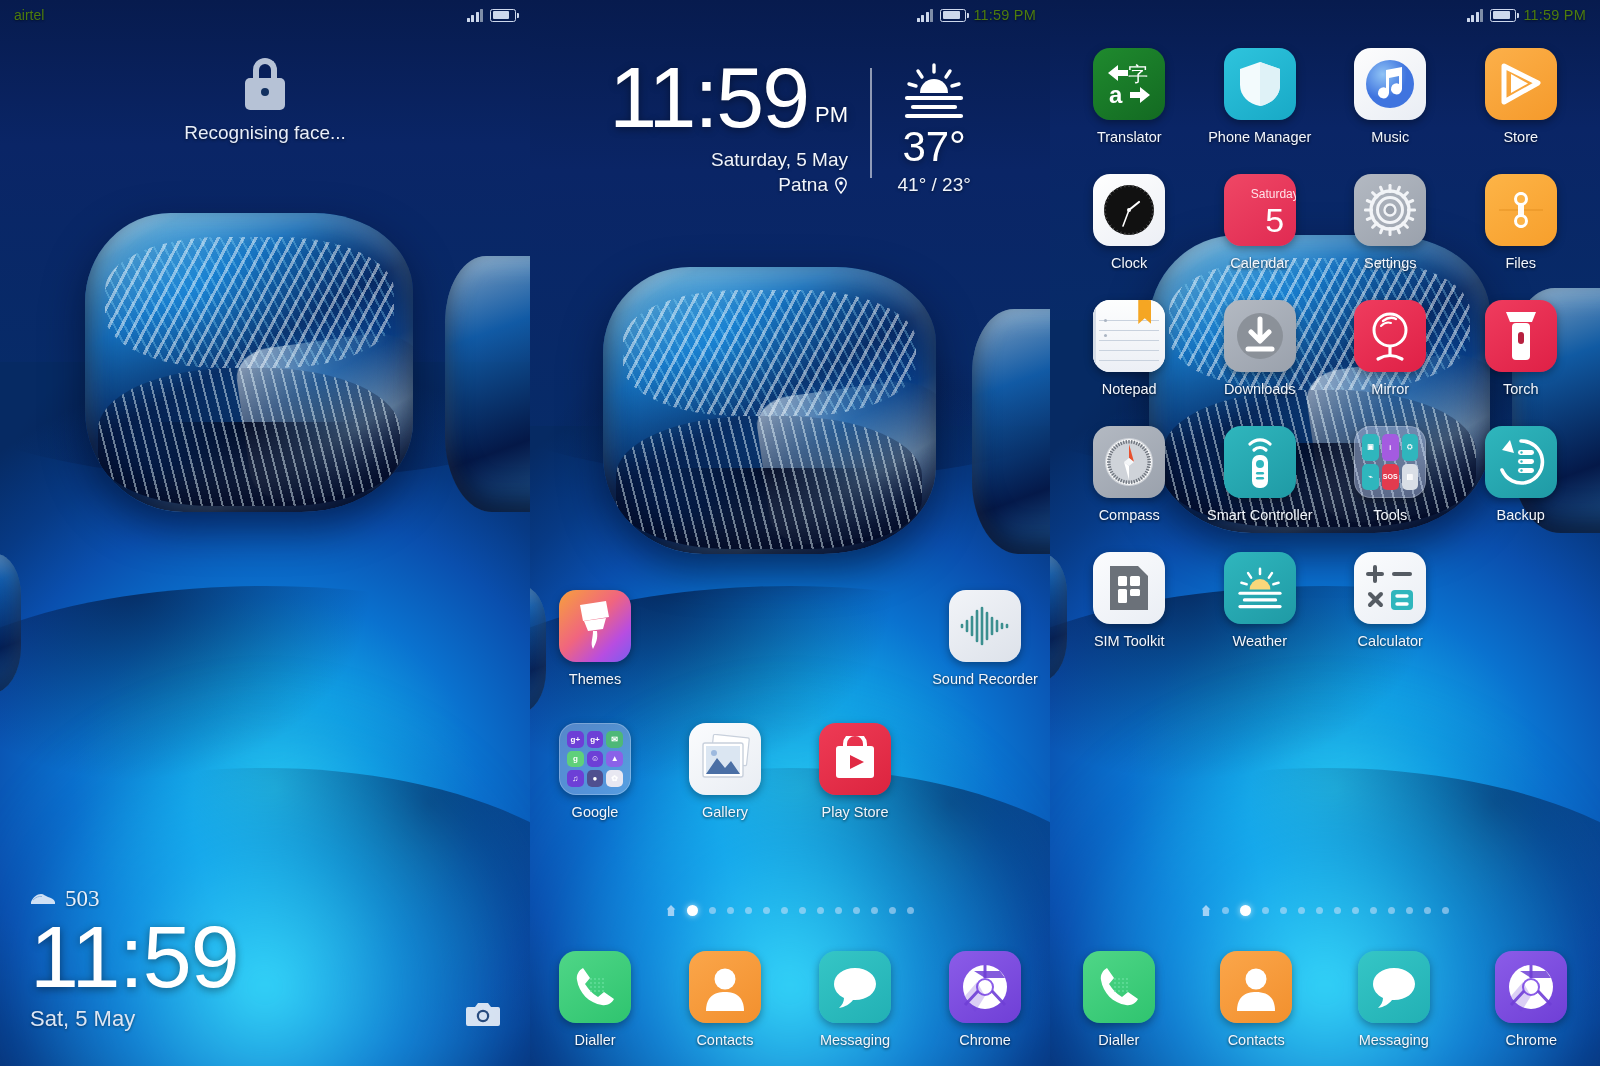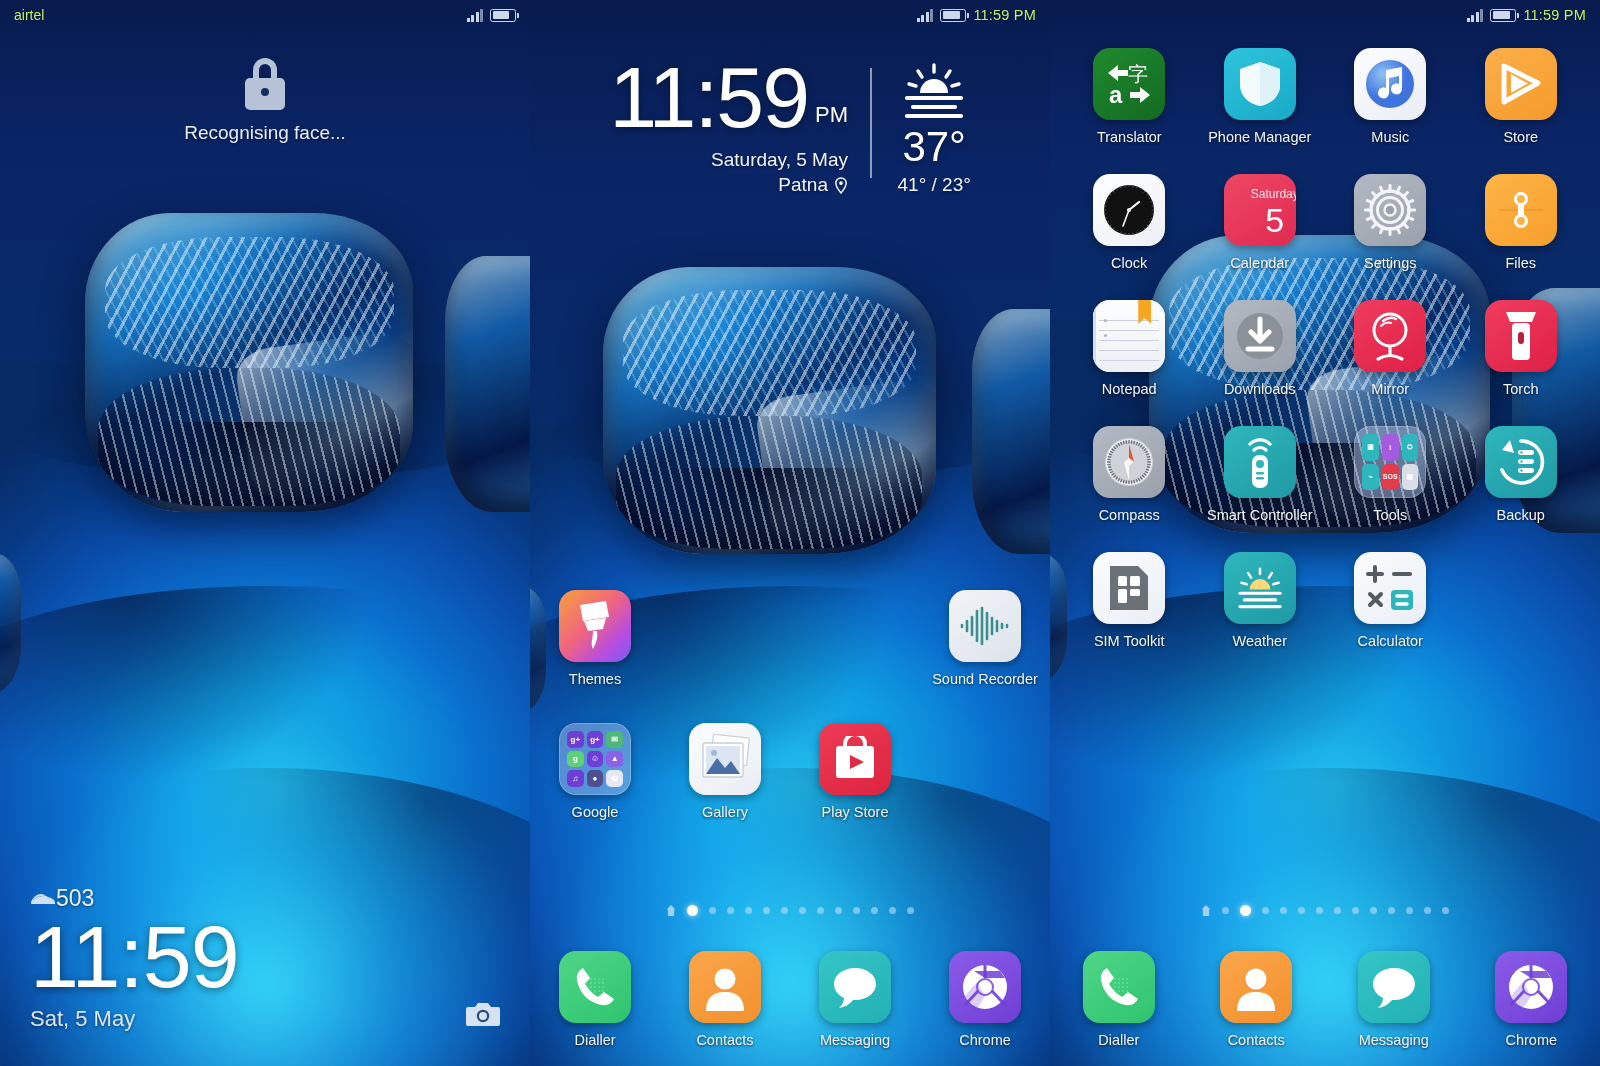--- a/index.html
+++ b/index.html
@@ -80,21 +80,21 @@
   .cube-side {
     position:absolute; border-radius:30% 26% 30% 34% / 26% 30% 34% 30%;
     background:linear-gradient(160deg, rgba(215,245,255,0.6), rgba(25,130,215,0.55) 30%, rgba(4,22,68,0.9) 70%, rgba(90,190,240,0.4) 100%);
     box-shadow: inset 0 -14px 26px rgba(2,10,35,0.8), inset 0 10px 20px rgba(200,240,255,0.3);
   }
 
   
   .statusbar {
     position:absolute; top:0; left:0; right:0; height:30px;
     display:flex; align-items:center; justify-content:space-between;
-    padding:0 14px; color:#bef264; font-size:14px; z-index:20;
+    padding:0 14px; color:#4d7c0f; font-size:14px; z-index:20;
     text-shadow:0 1px 2px rgba(0,0,0,.5);
   }
   .sb-right { display:flex; align-items:center; gap:7px; }
   .sig { display:inline-flex; align-items:flex-end; gap:1.5px; height:13px; }
   .sig i { display:block; width:3px; background:#cdd8ec; border-radius:.5px; }
   .sig i:nth-child(1){height:4px}.sig i:nth-child(2){height:7px}
   .sig i:nth-child(3){height:10px}.sig i:nth-child(4){height:13px;background:#7f8ea8}
   .batt { position:relative; width:26px; height:13px; border:1.5px solid #cdd8ec; border-radius:2.5px; }
   .batt::after { content:""; position:absolute; right:-4px; top:3.5px; width:2.5px; height:5px; background:#cdd8ec; border-radius:0 1px 1px 0; }
   .batt i { position:absolute; left:1.5px; top:1.5px; bottom:1.5px; width:70%; background:#cdd8ec; border-radius:1px; }
@@ -112,21 +112,21 @@
     position:absolute; bottom:0; left:0; width:40px; height:32px;
     background:#b6c2d6; border-radius:5px;
   }
   .lock-icon .body::after {
     content:""; position:absolute; left:50%; top:10px; transform:translateX(-50%);
     width:8px; height:8px; border-radius:50%; background:#12305f;
   }
   .lock-text { color:#e8eef8; font-size:19px; text-shadow:0 1px 3px rgba(0,0,0,.55); }
 
   .lock-bottom { position:absolute; left:30px; bottom:34px; z-index:15; color:#fff; }
-  .steps-row { display:flex; align-items:center; margin-bottom:2px; }
+  .steps-row { display:flex; align-items:center; gap:9px; margin-bottom:2px;font-family:Liberation Serif, serif; }
   .shoe-icon { width:26px; height:15px; position:relative; }
   .shoe-icon svg { display:block; }
   .steps-count { font-size:23px; color:#eaf0fa; text-shadow:0 1px 3px rgba(0,0,0,.5); }
   .lock-time { font-size:88px; line-height:0.98; font-weight:400; color:#ffffff; letter-spacing:-1px; text-shadow:0 2px 8px rgba(0,0,0,.45); }
   .lock-date { font-size:22px; color:#dde6f4; margin-top:6px; text-shadow:0 1px 3px rgba(0,0,0,.5); }
   .cam-btn { position:absolute; right:30px; bottom:38px; z-index:15; opacity:.92; }
 
   
   .clock-widget { position:absolute; top:58px; left:0; right:0; display:flex; justify-content:center; z-index:15; color:#fff; }
   .cw-left { text-align:right; padding-right:22px; }

